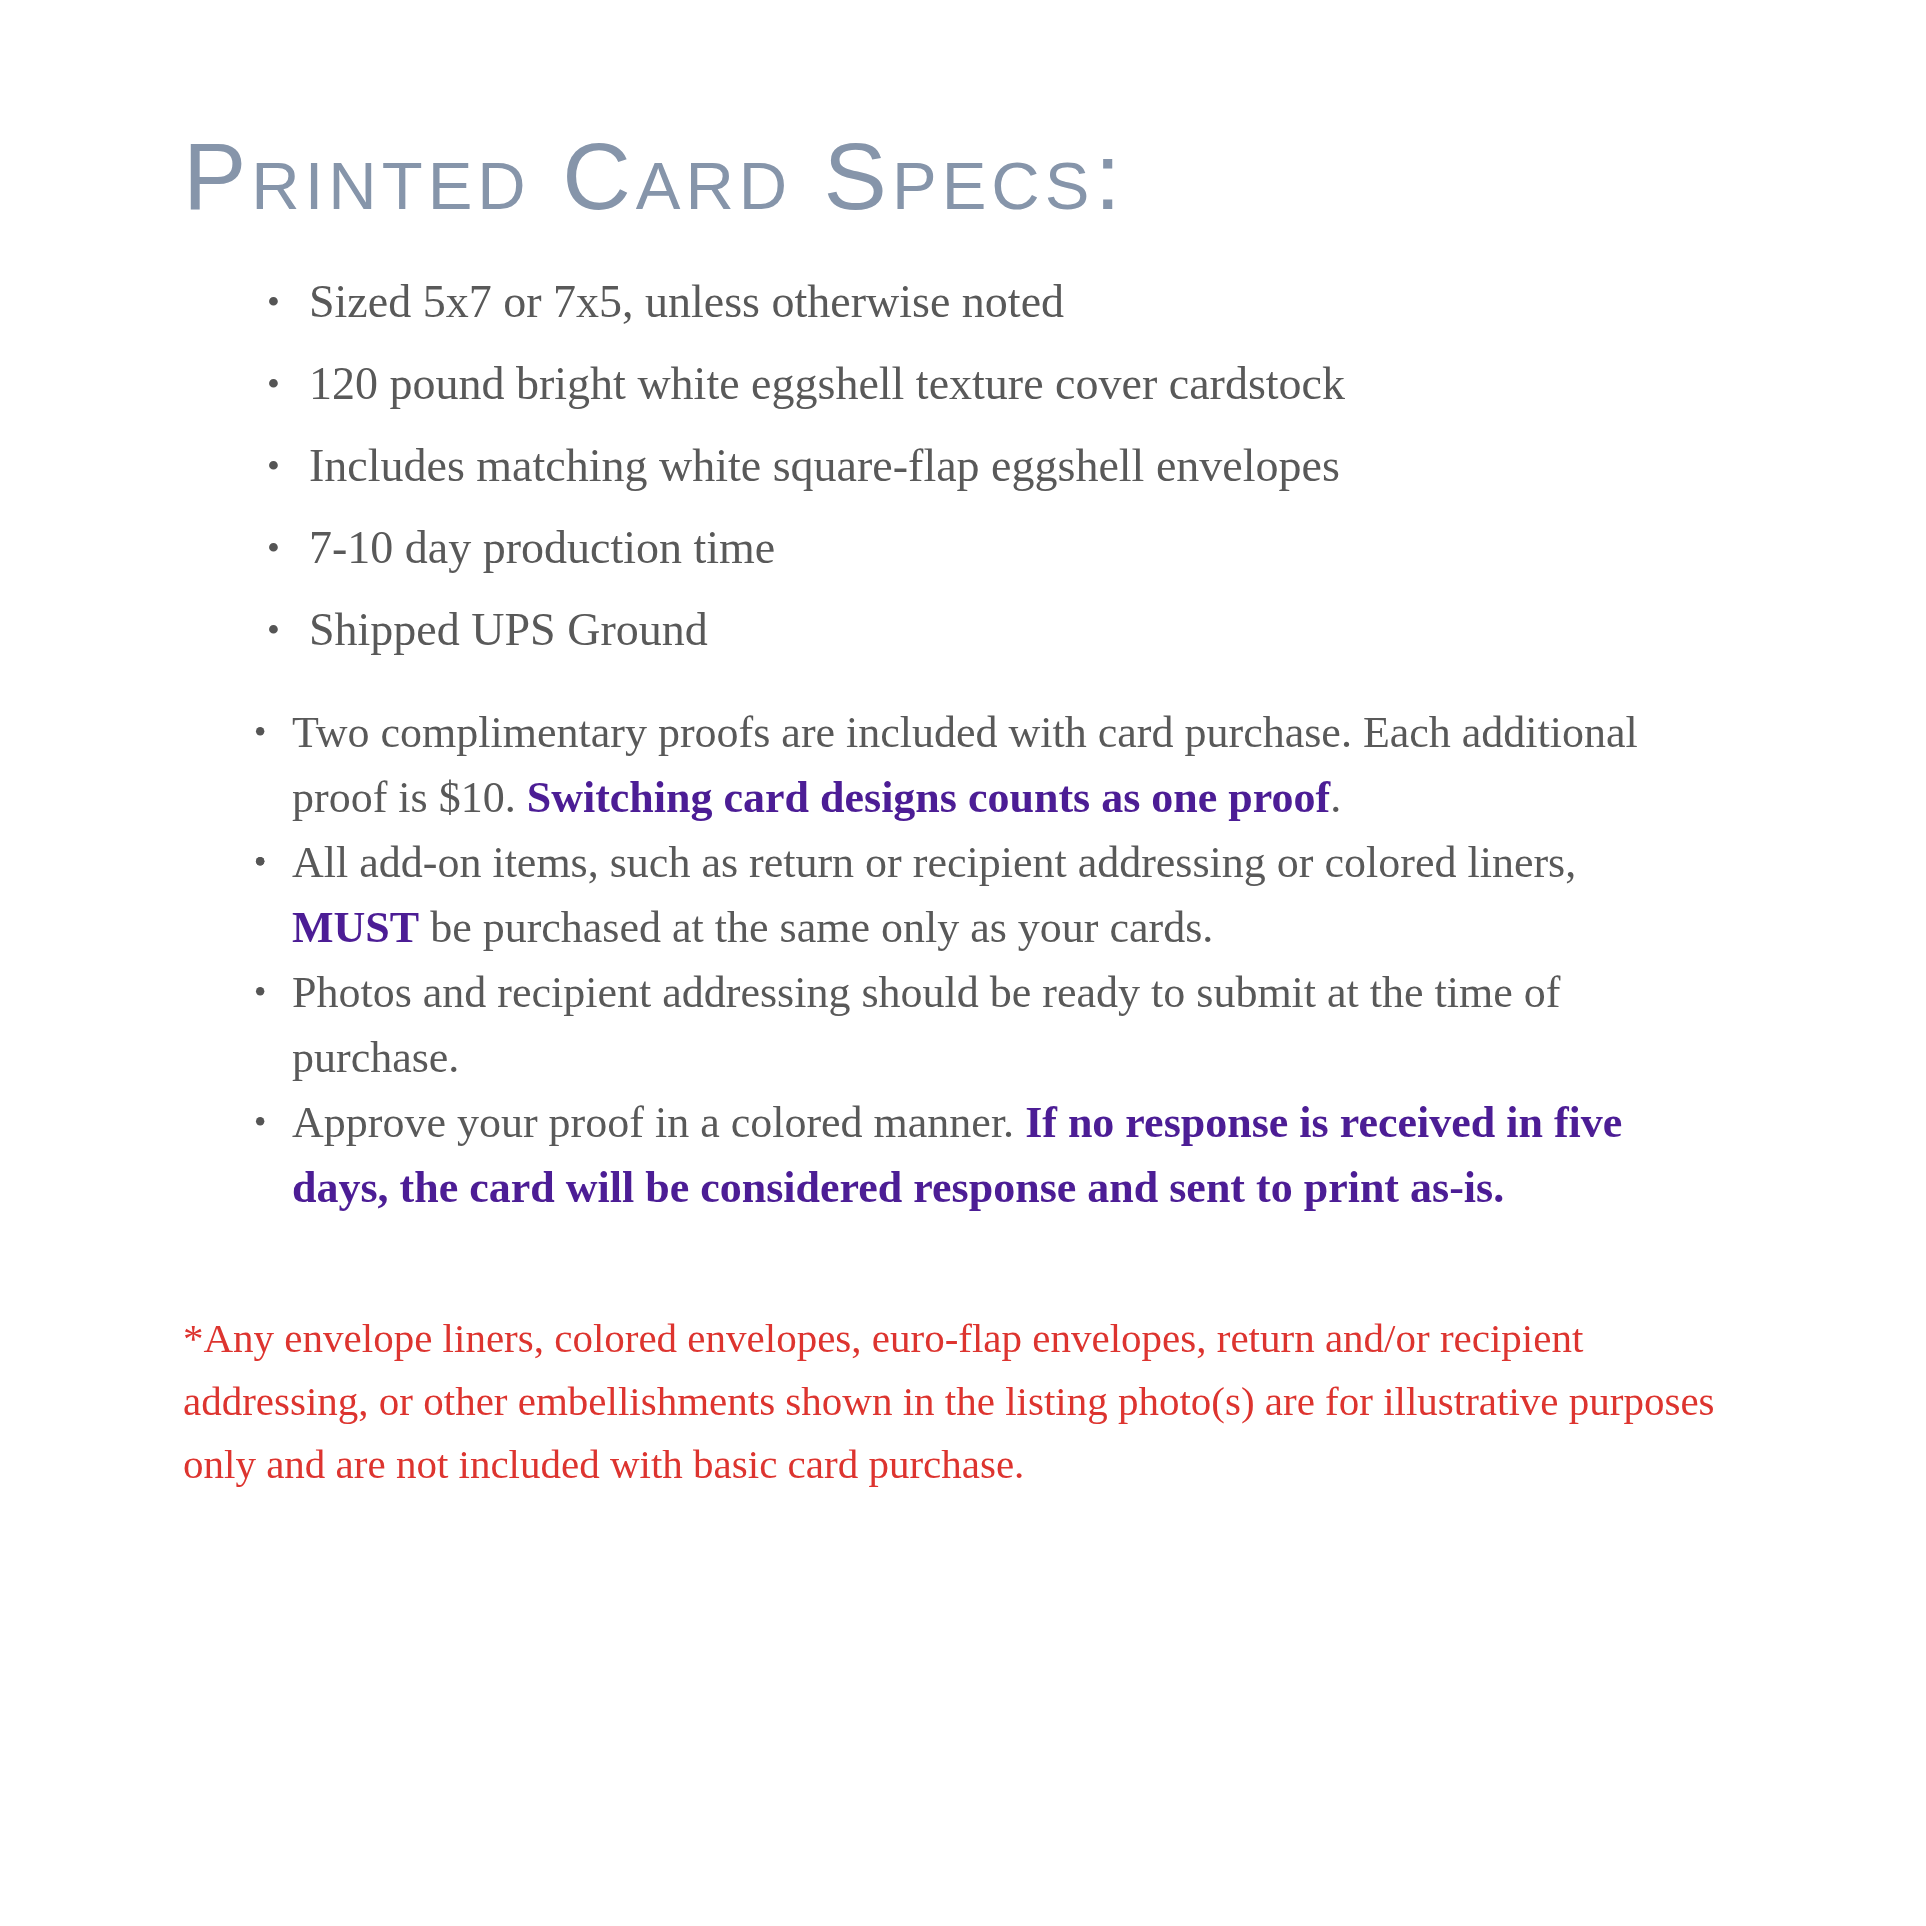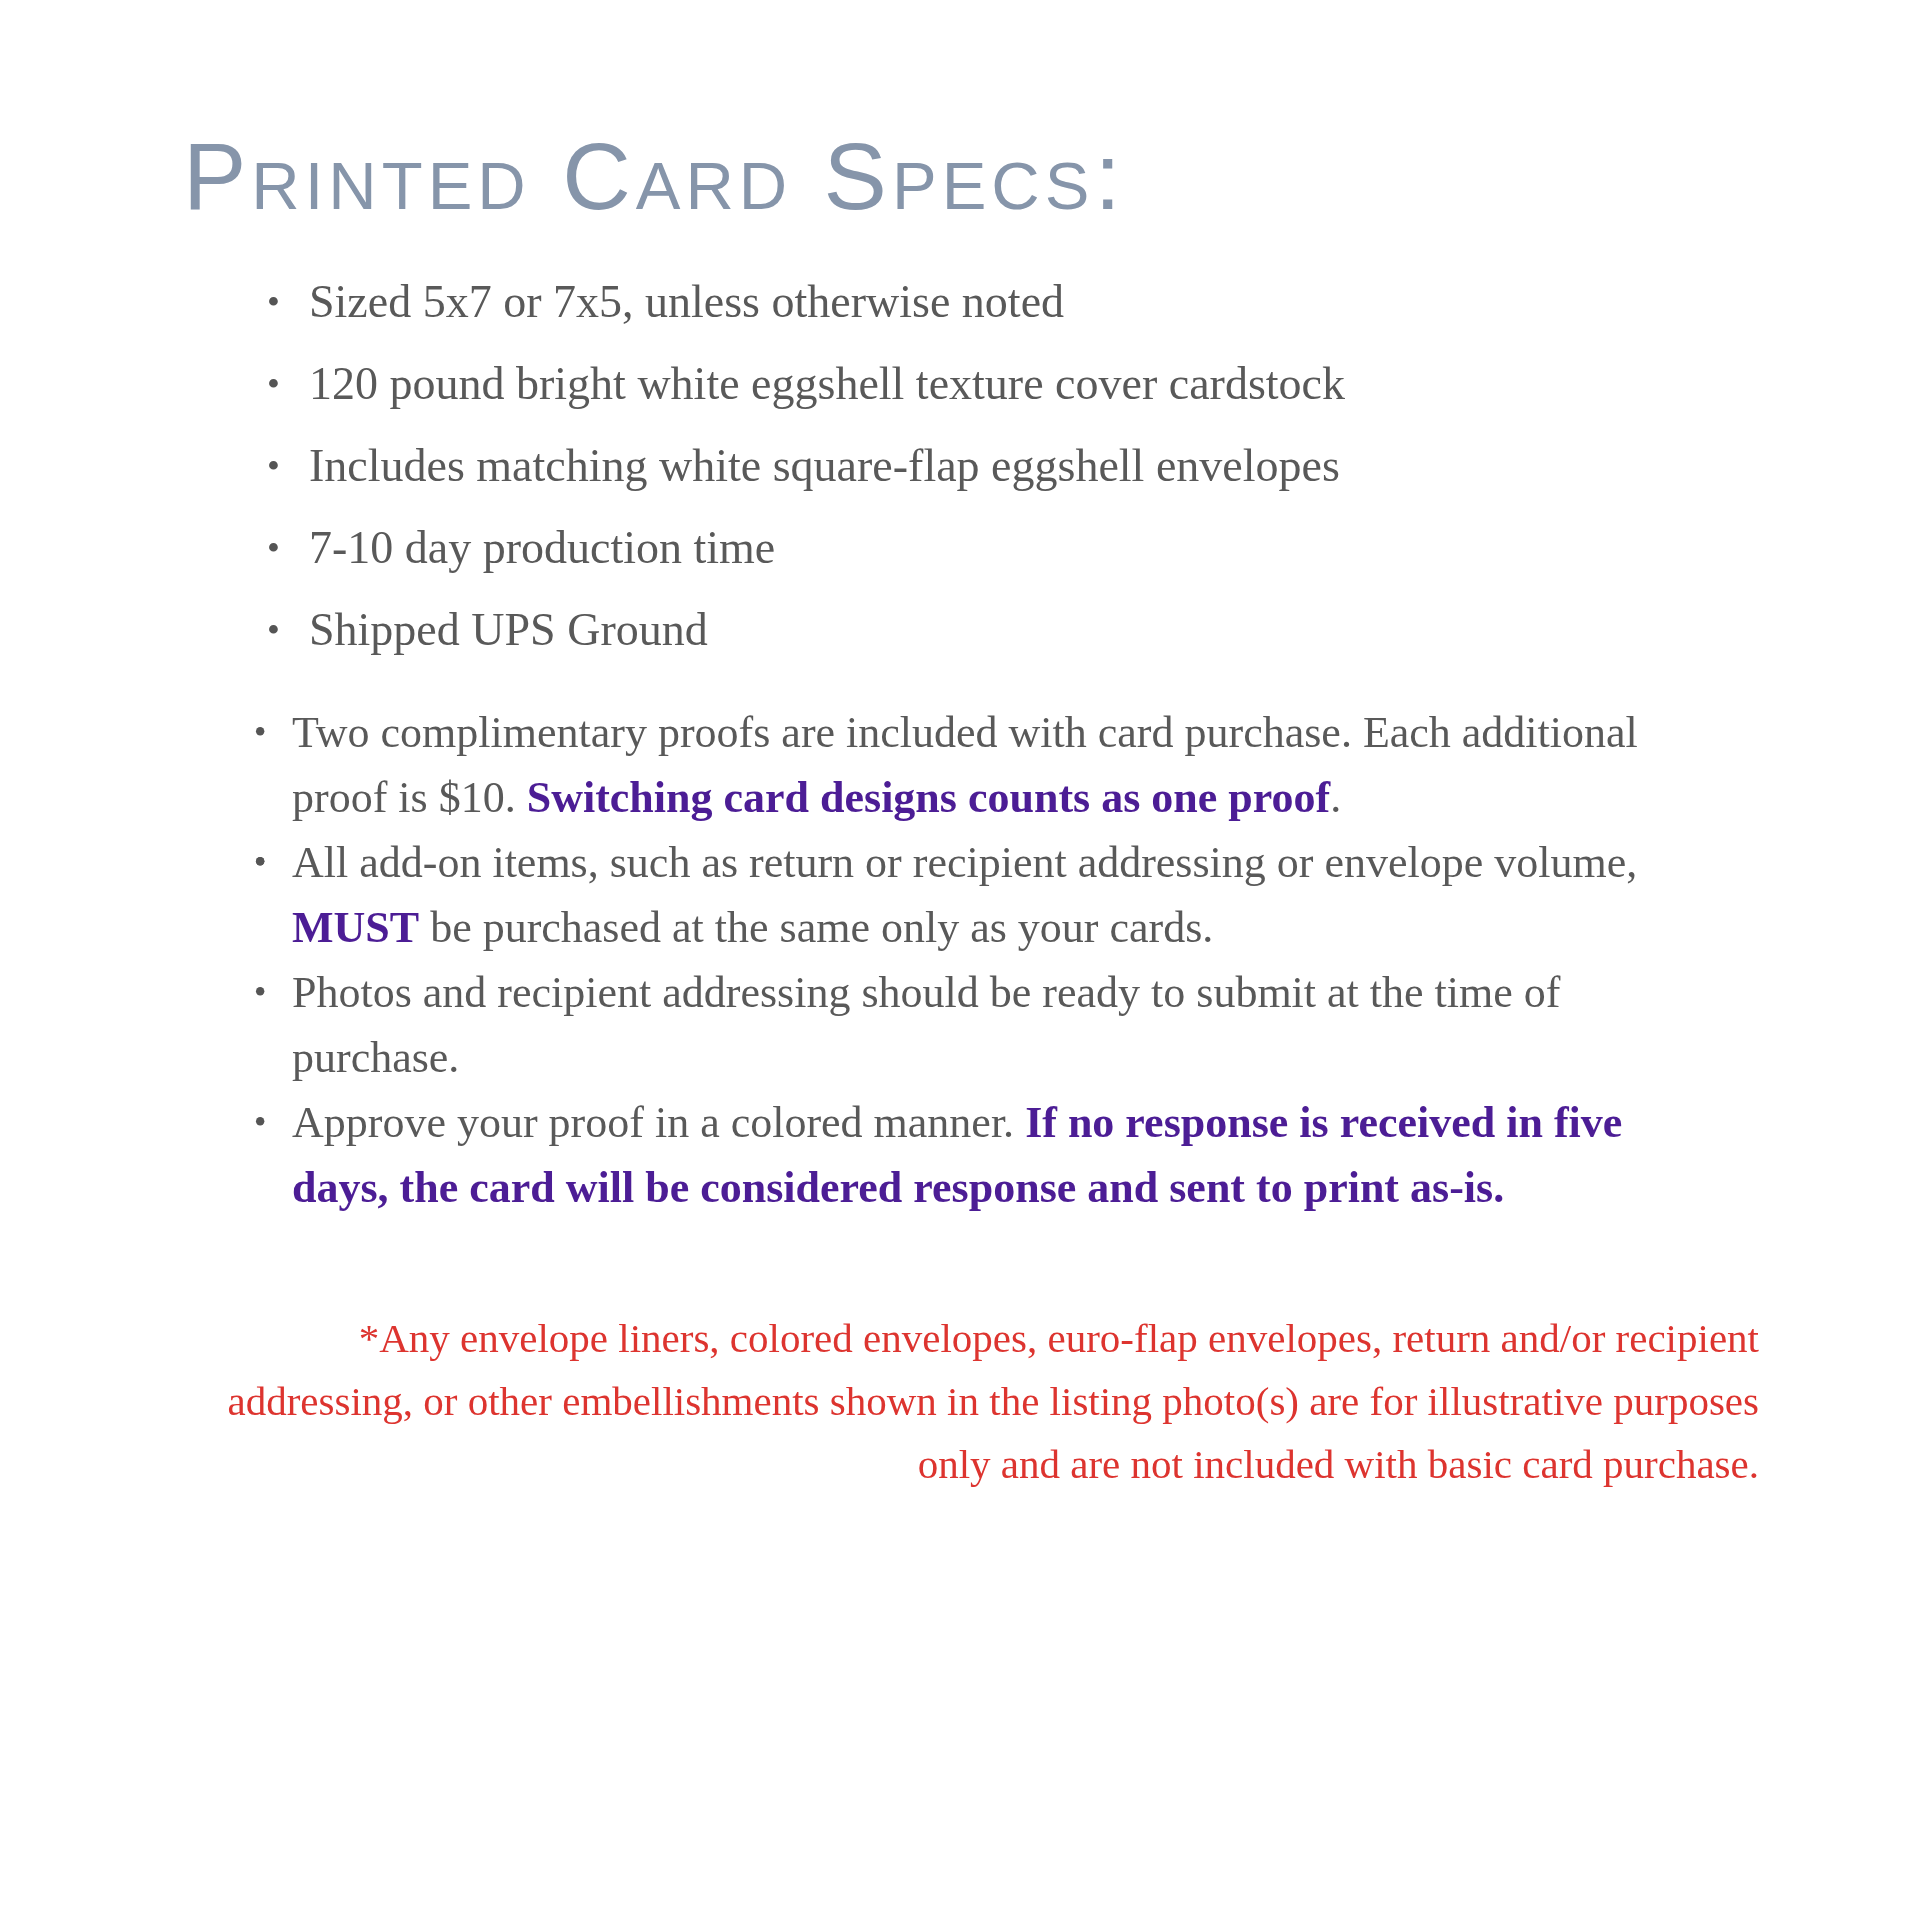--- a/index.html
+++ b/index.html
@@ -68,21 +68,21 @@
     color: #555555;
     font-size: 0.8em;
   }
   .seg-bold {
     font-weight: bold;
     color: #4c1d95;
   }
   .disclaimer {
     margin: 87px auto 0 auto;
     max-width: 1614px;
-    text-align: right;
+    text-align: left;
     font-size: 41px;
     line-height: 63px;
     color: #dd342f;
   }
 </style>
 </head>
 <body>
 
 <div class="page">
 
@@ -93,21 +93,21 @@
       <li><span class="bullet-dot">•</span>120 pound bright white eggshell texture cover cardstock</li>
       <li><span class="bullet-dot">•</span>Includes matching white square-flap eggshell envelopes</li>
       <li><span class="bullet-dot">•</span>7-10 day production time</li>
       <li><span class="bullet-dot">•</span>Shipped UPS Ground</li>
     </ul>
 
 
   <ul class="policies-list" id="policies-list">
       <li><span class="bullet-dot">•</span><span>Two complimentary proofs are included with card purchase. Each additional proof is $10. </span><span class="seg-bold">Switching card designs counts as one proof</span><span>.</span></li>
       <li><span class="bullet-dot">•</span></li>
-      <li><span class="bullet-dot">•</span><span>All add-on items, such as return or recipient addressing or envelope volume, </span><span class="seg-bold">MUST</span><span> be purchased at the same only as your cards.</span></li>
+      <li><span class="bullet-dot">•</span><span>All add-on items, such as return or recipient addressing or colored liners, </span><span class="seg-bold">MUST</span><span> be purchased at the same only as your cards.</span></li>
       <li><span class="bullet-dot">•</span><span>Photos and recipient addressing should be ready to submit at the time of purchase.</span></li>
       <li><span class="bullet-dot">•</span><span>Approve your proof in a colored manner. </span><span class="seg-bold">If no response is received in five days, the card will be considered response and sent to print as-is.</span></li>
     </ul>
 
   <p class="disclaimer">*Any envelope liners, colored envelopes, euro-flap envelopes, return and/or recipient addressing, or other embellishments shown in the listing photo(s) are for illustrative purposes only and are not included with basic card purchase.</p>
 
 </div>
 
 
 </body></html>

